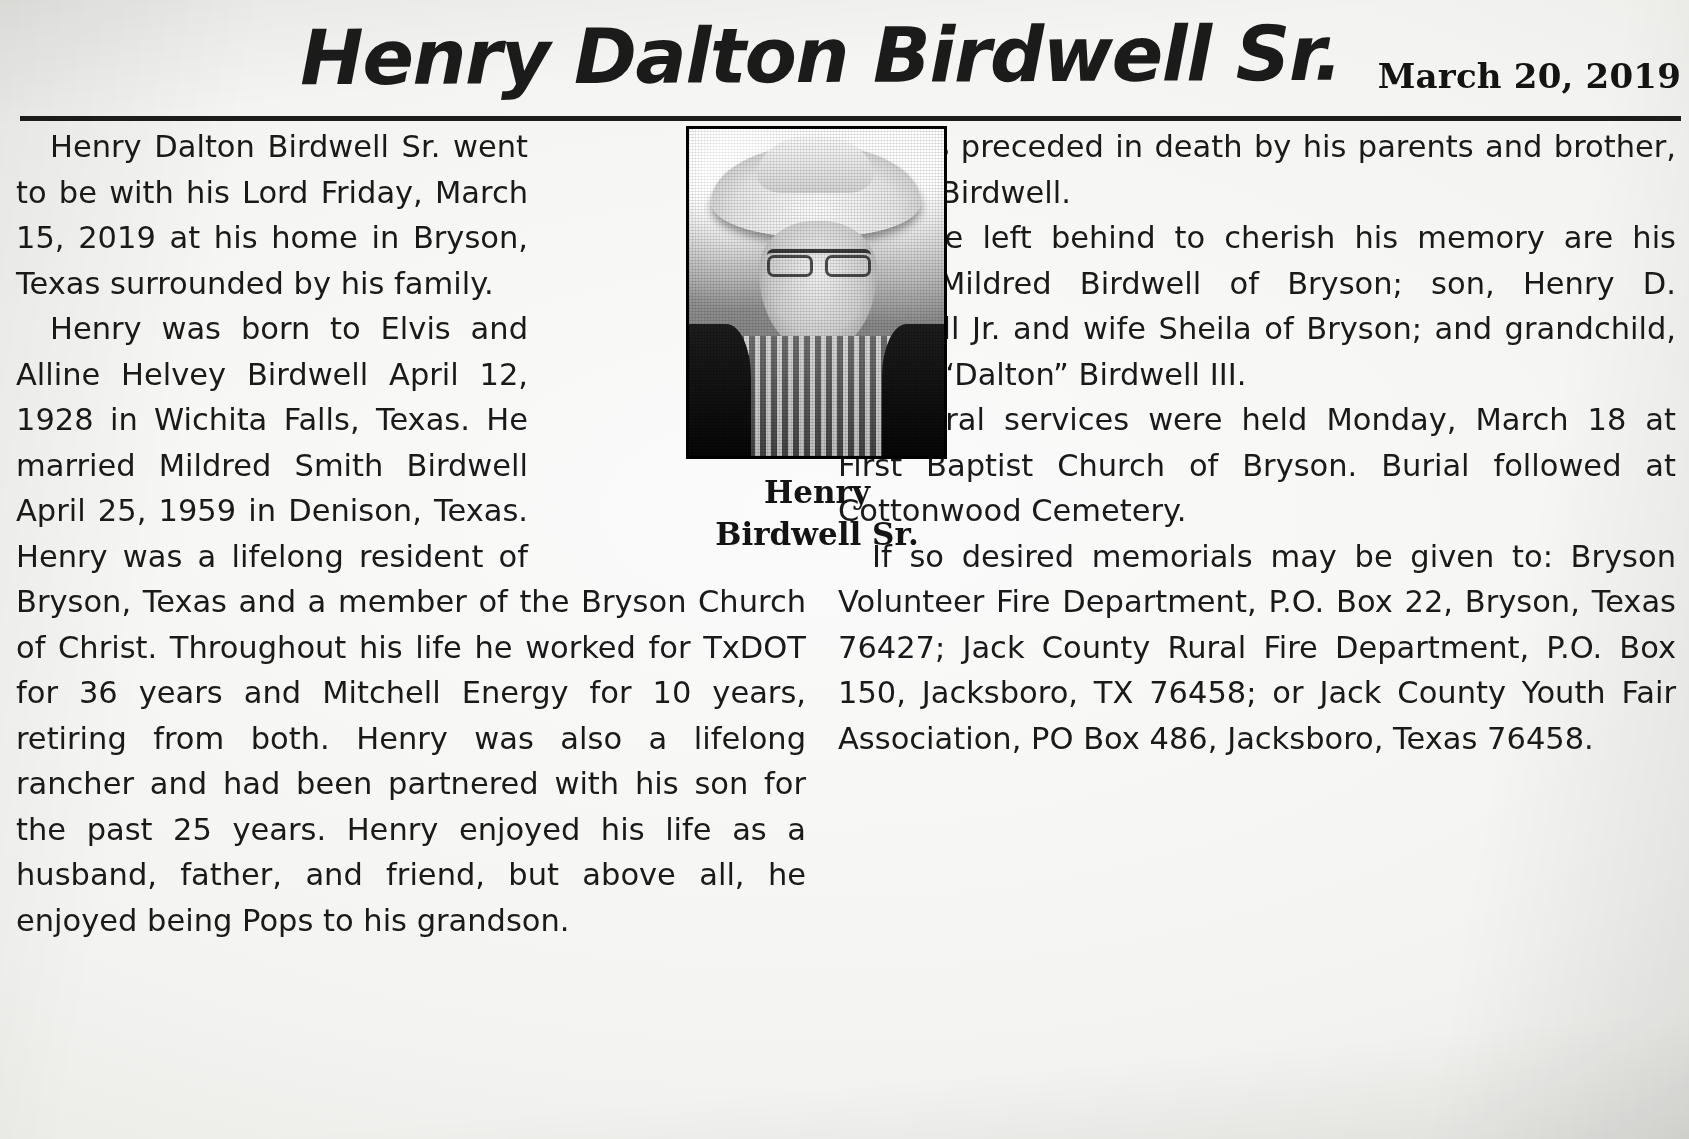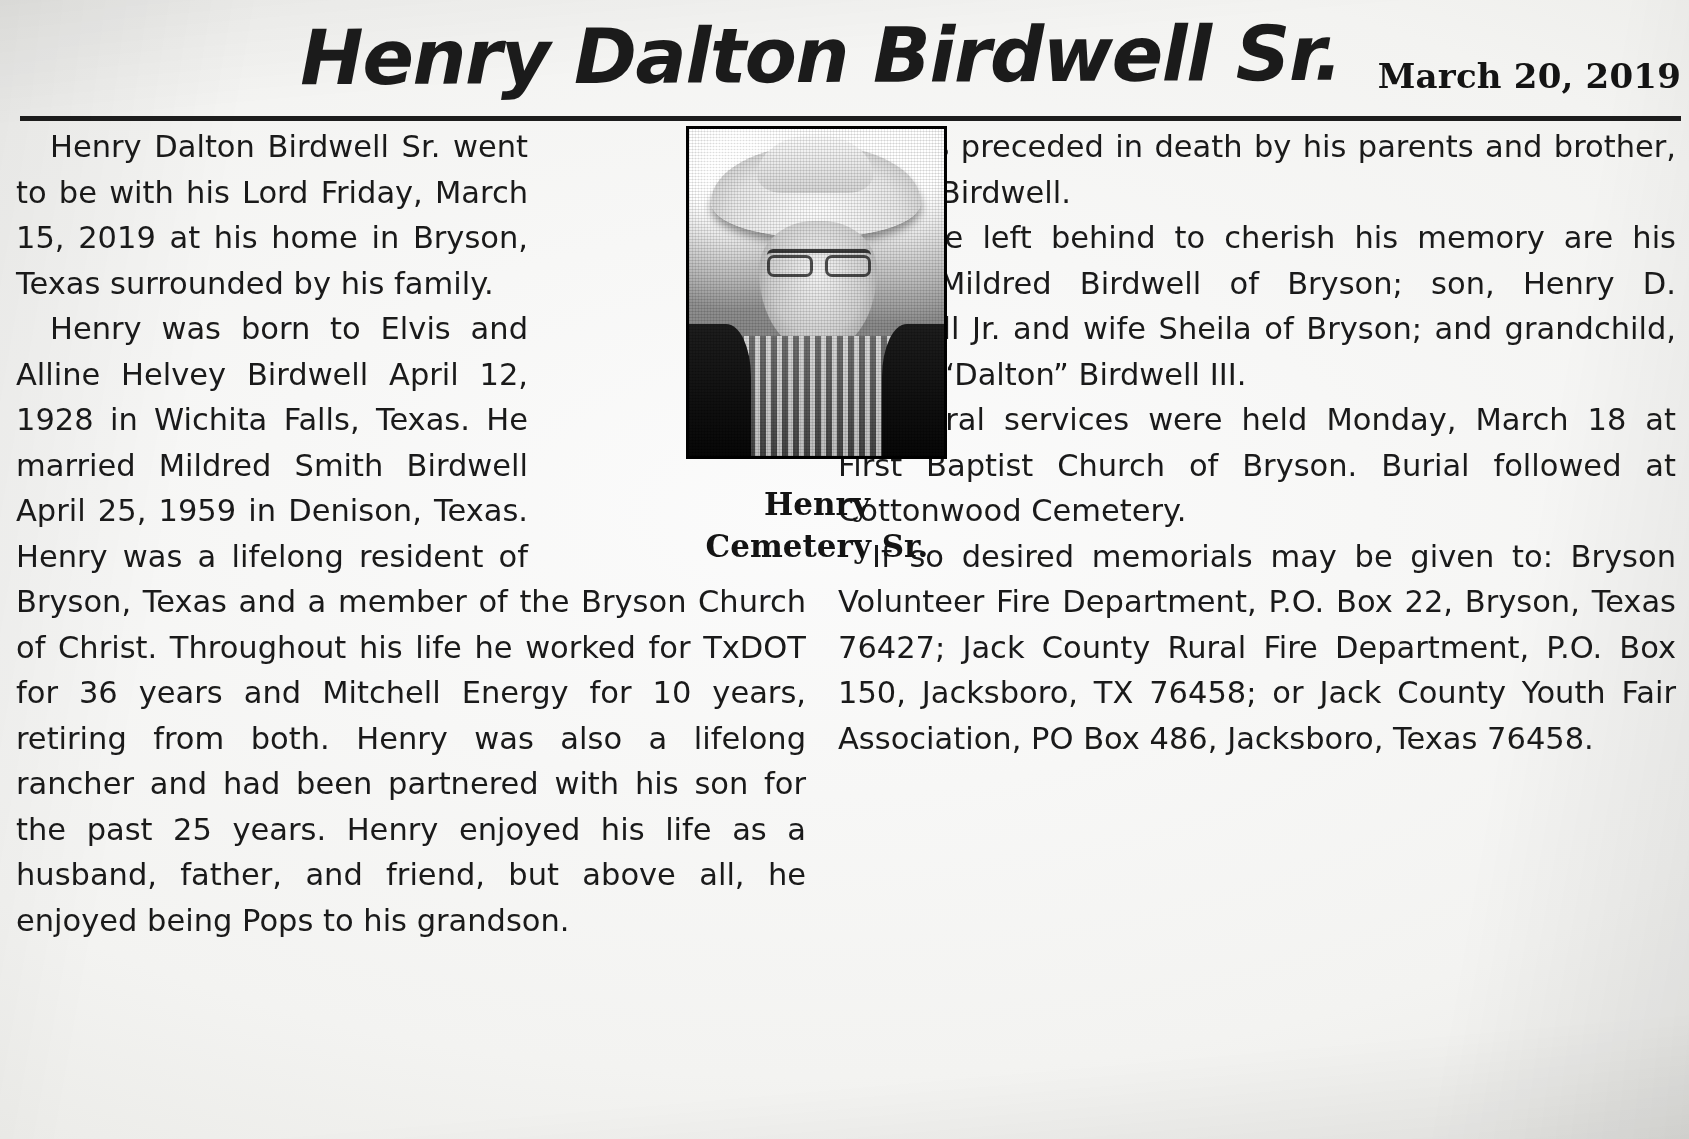--- a/index.html
+++ b/index.html
@@ -195,21 +195,21 @@
   .photo .vest-l { left: 0; border-radius: 0 40% 0 0; }
   .photo .vest-r { right: 0; border-radius: 40% 0 0 0; }
   .photo .grain {
     position: absolute; inset: 0;
     background-image:
       repeating-linear-gradient(0deg, rgba(0,0,0,0.10) 0 1px, rgba(0,0,0,0) 1px 3px),
       repeating-linear-gradient(90deg, rgba(0,0,0,0.08) 0 1px, rgba(0,0,0,0) 1px 3px);
     mix-blend-mode: multiply;
   }
   .caption {
-    margin-top: 24px;
+    margin-top: 12px;
     text-align: center;
     font-family: "DejaVu Serif", serif;
     font-weight: bold;
     font-size: 31px;
     line-height: 42px;
     color: #141414;
     width: 262px;
   }
 
   
@@ -263,17 +263,17 @@
       <div class="hat-crown"></div>
       <div class="face"></div>
       <div class="glasses"></div>
       <div class="shirt"></div>
       <div class="vest-l"></div>
       <div class="vest-r"></div>
       <div class="grain"></div>
     </div>
     <div class="caption">
       <div>Henry</div>
-      <div>Cemetery Sr.</div>
+      <div>Birdwell Sr.</div>
     </div>
   </div>
 
 </div>
 
 </body></html>

